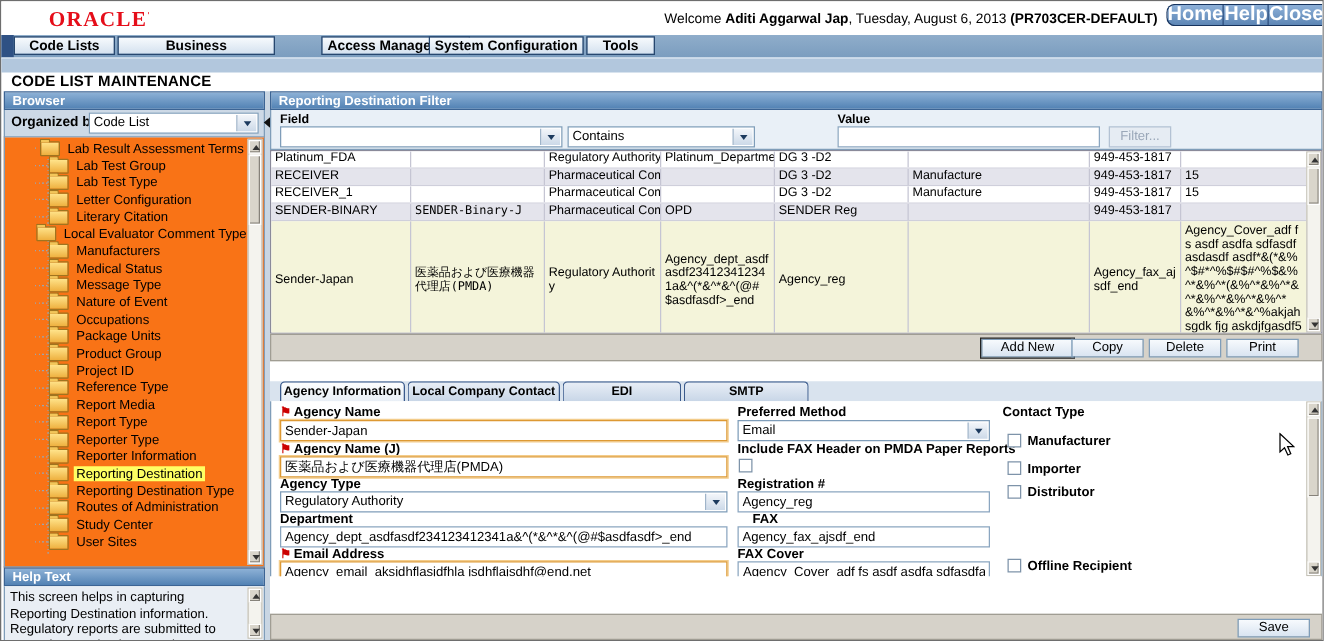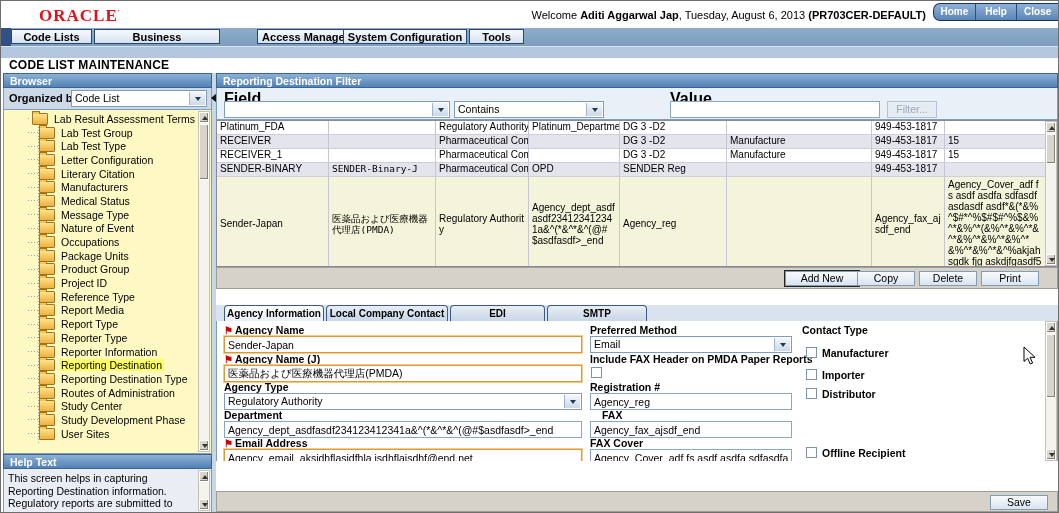--- a/index.html
+++ b/index.html
@@ -4,54 +4,54 @@
 <style>
   html,body{margin:0;padding:0;background:#9e9e9e;font-family:"Liberation Sans",sans-serif;}
   #app{position:relative;width:1059px;height:513px;background:#fff;border:1px solid #6e6e6e;box-sizing:border-box;overflow:hidden;font-size:11px;color:#000;}
   
   #topbar{position:absolute;left:0;top:0;width:100%;height:27px;background:#fff;}
   #logo{position:absolute;left:38px;top:5px;font-size:17px;font-weight:bold;color:#e50d19;letter-spacing:1px;font-family:"Liberation Serif",serif;}
   #logo sup{font-size:7px;}
   #welcome{position:absolute;right:132px;top:8px;font-size:11px;white-space:nowrap;}
   #welcome b{font-weight:bold;}
   #winbtns{position:absolute;right:0;top:2px;width:124px;height:16px;display:flex;border:1px solid #16335e;border-right:none;border-radius:7px 0 0 7px;overflow:hidden;background:linear-gradient(#8db0d8,#5d86b5);}
-  .winbtn{flex:1;color:#fff;font-size:10px;font-weight:bold;text-align:center;line-height:15px;border-right:1px solid #2c4d7d;cursor:pointer;}
+  .winbtn{flex:1;color:#fff;font-size:16px;font-weight:bold;text-align:center;line-height:15px;border-right:1px solid #2c4d7d;cursor:pointer;}
   .winbtn:last-child{border-right:none;}
   
   #menubar{position:absolute;left:0;top:27px;width:100%;height:18px;background:linear-gradient(#8fadca,#7b9dbf);}
   #menuedge{position:absolute;left:0;top:0;width:10px;height:18px;background:#2f5184;}
   .menubtn{position:absolute;top:1px;height:15px;background:linear-gradient(#f7fafd,#d4e1ef);border:1px solid #27476f;font-weight:bold;font-size:11px;text-align:center;line-height:14px;box-sizing:border-box;cursor:pointer;}
   #strip{position:absolute;left:0;top:45px;width:100%;height:11px;background:#b2c7dd;border-top:1px solid #d8e4ef;}
   #pagetitle{position:absolute;left:8px;top:57px;font-size:12px;font-weight:bold;letter-spacing:.2px;}
   
   .phdr{position:absolute;height:15px;background:linear-gradient(#8db1d6,#videoblue 60%,#5282b4);background:linear-gradient(#8db1d6,#5282b4);color:#fff;font-size:10.5px;font-weight:bold;line-height:15px;padding-left:6px;box-sizing:border-box;border:1px solid #3c6494;}
   
   #browser-hdr{left:2px;top:72px;width:209px;}
   #orgrow{position:absolute;left:2px;top:87px;width:209px;height:22px;background:#cdd9e6;border:1px solid #7f9db9;border-top:none;box-sizing:border-box;}
   #orgrow .lbl{position:absolute;left:5px;top:4px;font-weight:bold;font-size:11px;}
-  #tree{position:absolute;left:2px;top:109px;width:209px;height:344px;background:#fef9c3;border:1px solid #7f9db9;border-top:none;box-sizing:border-box;overflow:hidden;}
+  #tree{position:absolute;left:2px;top:109px;width:209px;height:344px;background:#f97316;border:1px solid #7f9db9;border-top:none;box-sizing:border-box;overflow:hidden;}
   #tree .inner{position:absolute;left:0;top:2px;right:14px;bottom:0;}
   #tree .inner::before{content:'';position:absolute;left:34px;top:0;bottom:10px;width:1px;background-image:repeating-linear-gradient(to bottom,#9aa5b1 0 1px,transparent 1px 3px);}
   .titem{position:relative;height:13.7px;display:flex;align-items:center;padding-left:24px;cursor:pointer;white-space:nowrap;}
   .titem .dash{width:10px;height:1px;background-image:repeating-linear-gradient(to right,#9aa5b1 0 1px,transparent 1px 3px);margin-right:1px;}
   .folder{position:relative;width:14px;height:10px;background:linear-gradient(#ffe38a,#eeb03f);border:1px solid #a0741f;border-radius:1px;margin-right:4px;flex:0 0 auto;}
   .folder::before{content:'';position:absolute;left:-1px;top:-3px;width:6px;height:2px;background:#f3c65a;border:1px solid #a0741f;border-bottom:none;border-radius:1px 1px 0 0;}
   .titem .tlabel{font-size:10.5px;padding:0 2px;}
   .titem.sel .tlabel{background:#ffff63;}
   
   #help-hdr{left:2px;top:453px;width:209px;}
   #helpbody{position:absolute;left:2px;top:468px;width:209px;height:44px;background:#e9eef4;border:1px solid #7f9db9;border-top:none;box-sizing:border-box;overflow:hidden;}
   #helptext{position:absolute;left:4px;top:3px;width:176px;font-size:10.5px;line-height:12.5px;}
   
   #splitter{position:absolute;left:211px;top:72px;width:4px;height:439px;background:#c9d6e3;}
   #split-arrow{position:absolute;left:210px;top:92px;width:0;height:0;border-top:5px solid transparent;border-bottom:5px solid transparent;border-right:6px solid #111;}
   
   #filter-hdr{left:215px;top:72px;width:842px;}
   #filterbody{position:absolute;left:215px;top:87px;width:842px;height:32px;background:#e9f0f7;border:1px solid #7f9db9;border-top:none;box-sizing:border-box;}
-  .flabel{position:absolute;font-weight:bold;font-size:16px;}
+  .flabel{position:absolute;font-weight:bold;font-size:10px;}
   .combo{position:absolute;height:17px;border:1px solid #7f9db9;background:#fff;font-size:10.5px;line-height:15px;padding-left:3px;box-sizing:border-box;cursor:pointer;}
   .combo .arrow{position:absolute;right:1px;top:1px;bottom:1px;width:15px;background:linear-gradient(#f3f6fa,#ccd9e8);border-left:1px solid #9fb4c9;display:flex;align-items:center;justify-content:center;}
   .combo .arrow::after{content:'';width:0;height:0;border-left:3.5px solid transparent;border-right:3.5px solid transparent;border-top:4px solid #1c3least;border-top:4px solid #1c3a5e;}
   .tbx{position:absolute;height:17px;border:1px solid #8ba6c0;background:#fff;font-size:10.5px;padding:0 3px;box-sizing:border-box;font-family:"Liberation Sans",sans-serif;}
   .tbx.req{border:1px solid #dd9933;box-shadow:0 0 0 1px #f3cc8a;}
   .btn{position:absolute;background:linear-gradient(#f7fafd,#d9e4f1);border:1px solid #7f9db9;font-size:10.5px;text-align:center;box-sizing:border-box;cursor:pointer;font-family:"Liberation Sans",sans-serif;}
   .btn.disabled{color:#9aa7b8;background:#e6ecf3;border-color:#b3c2d4;}
   
   #rtable{position:absolute;left:215px;top:119px;width:842px;height:147px;border:1px solid #8a8a9a;box-sizing:border-box;background:#fff;overflow:hidden;}
   #tbody{position:absolute;left:0;top:0;right:12px;bottom:0;}
@@ -148,20 +148,25 @@
           <span class="tlabel">Letter Configuration</span>
         </div>
         <div class="titem">
           <span class="dash"></span>
           <span class="folder"></span>
           <span class="tlabel">Literary Citation</span>
         </div>
         <div class="titem">
           <span class="dash"></span>
           <span class="folder"></span>
+          <span class="tlabel">Local Evaluator Comment Type</span>
+        </div>
+        <div class="titem">
+          <span class="dash"></span>
+          <span class="folder"></span>
           <span class="tlabel">Manufacturers</span>
         </div>
         <div class="titem">
           <span class="dash"></span>
           <span class="folder"></span>
           <span class="tlabel">Medical Status</span>
         </div>
         <div class="titem">
           <span class="dash"></span>
           <span class="folder"></span>
@@ -229,25 +234,20 @@
         </div>
         <div class="titem">
           <span class="dash"></span>
           <span class="folder"></span>
           <span class="tlabel">Routes of Administration</span>
         </div>
         <div class="titem">
           <span class="dash"></span>
           <span class="folder"></span>
           <span class="tlabel">Study Center</span>
-        </div>
-        <div class="titem">
-          <span class="dash"></span>
-          <span class="folder"></span>
-          <span class="tlabel">Study Development Phase</span>
         </div>
         <div class="titem">
           <span class="dash"></span>
           <span class="folder"></span>
           <span class="tlabel">User Sites</span>
         </div>
       </div>
     <div class="sb" style="right:1px;top:1px;bottom:1px;">
       <div class="sbbtn up" style="top:0;"></div>
       <div class="sbthumb" style="top:12px;height:56px;"></div>

